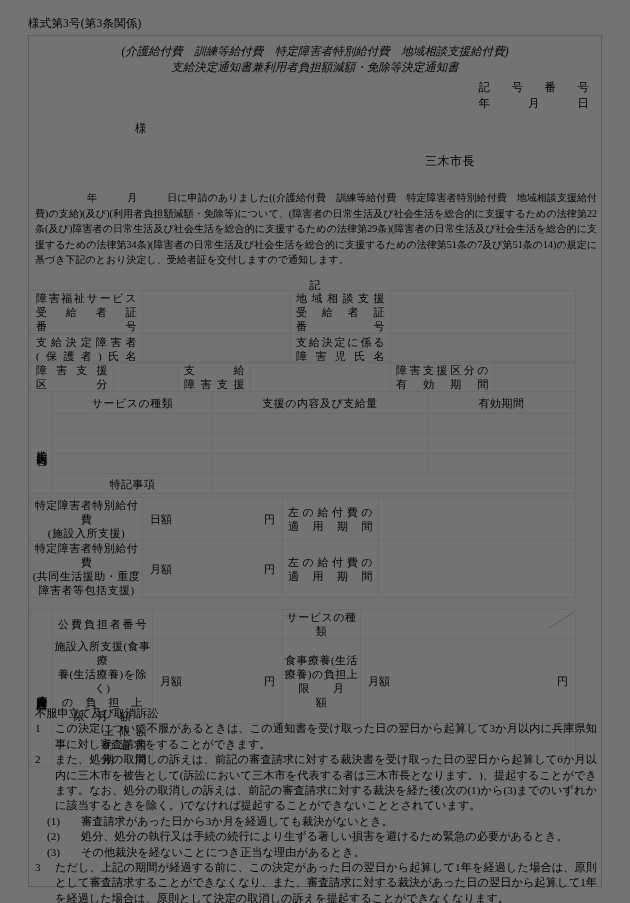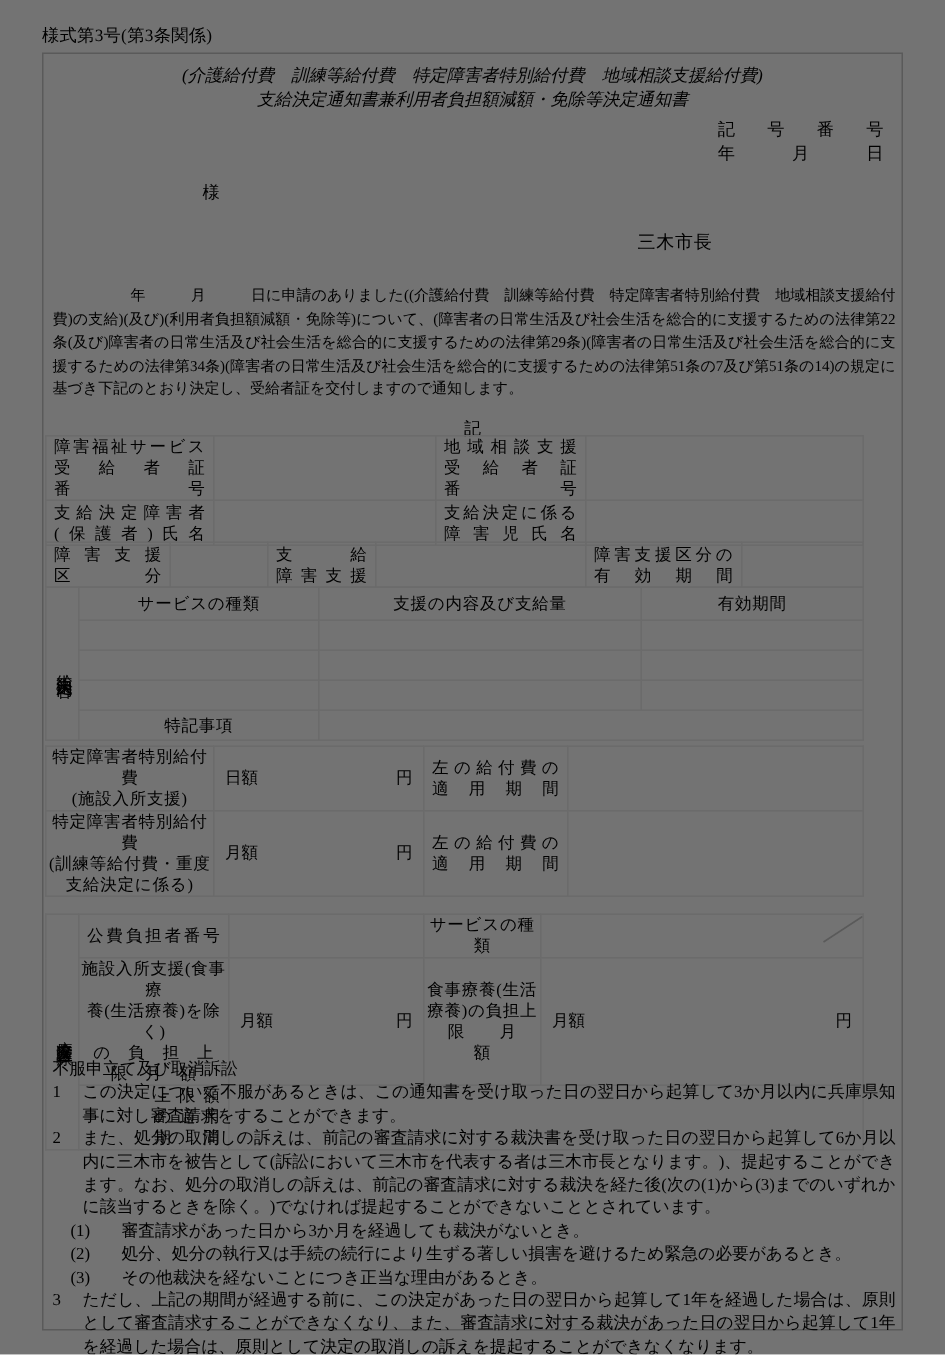--- a/index.html
+++ b/index.html
@@ -372,22 +372,22 @@
         </td>
         <td class="lbl">
           <span class="jt jt-row">左の給付費の</span>
           <span class="jt jt-row">適　用　期　間</span>
         </td>
         <td></td>
       </tr>
       <tr>
         <td class="lbl" style="height:47px;">
           <span class="jt-row">特定障害者特別給付費</span>
-          <span class="jt-row">(訓練等給付費・重度</span>
-          <span class="jt-row">支給決定に係る)</span>
+          <span class="jt-row">(共同生活援助・重度</span>
+          <span class="jt-row">障害者等包括支援)</span>
         </td>
         <td>
           <span class="unit-left">月額</span>
           <span class="yen">円</span>
         </td>
         <td class="lbl">
           <span class="jt jt-row">左の給付費の</span>
           <span class="jt jt-row">適　用　期　間</span>
         </td>
         <td></td>

